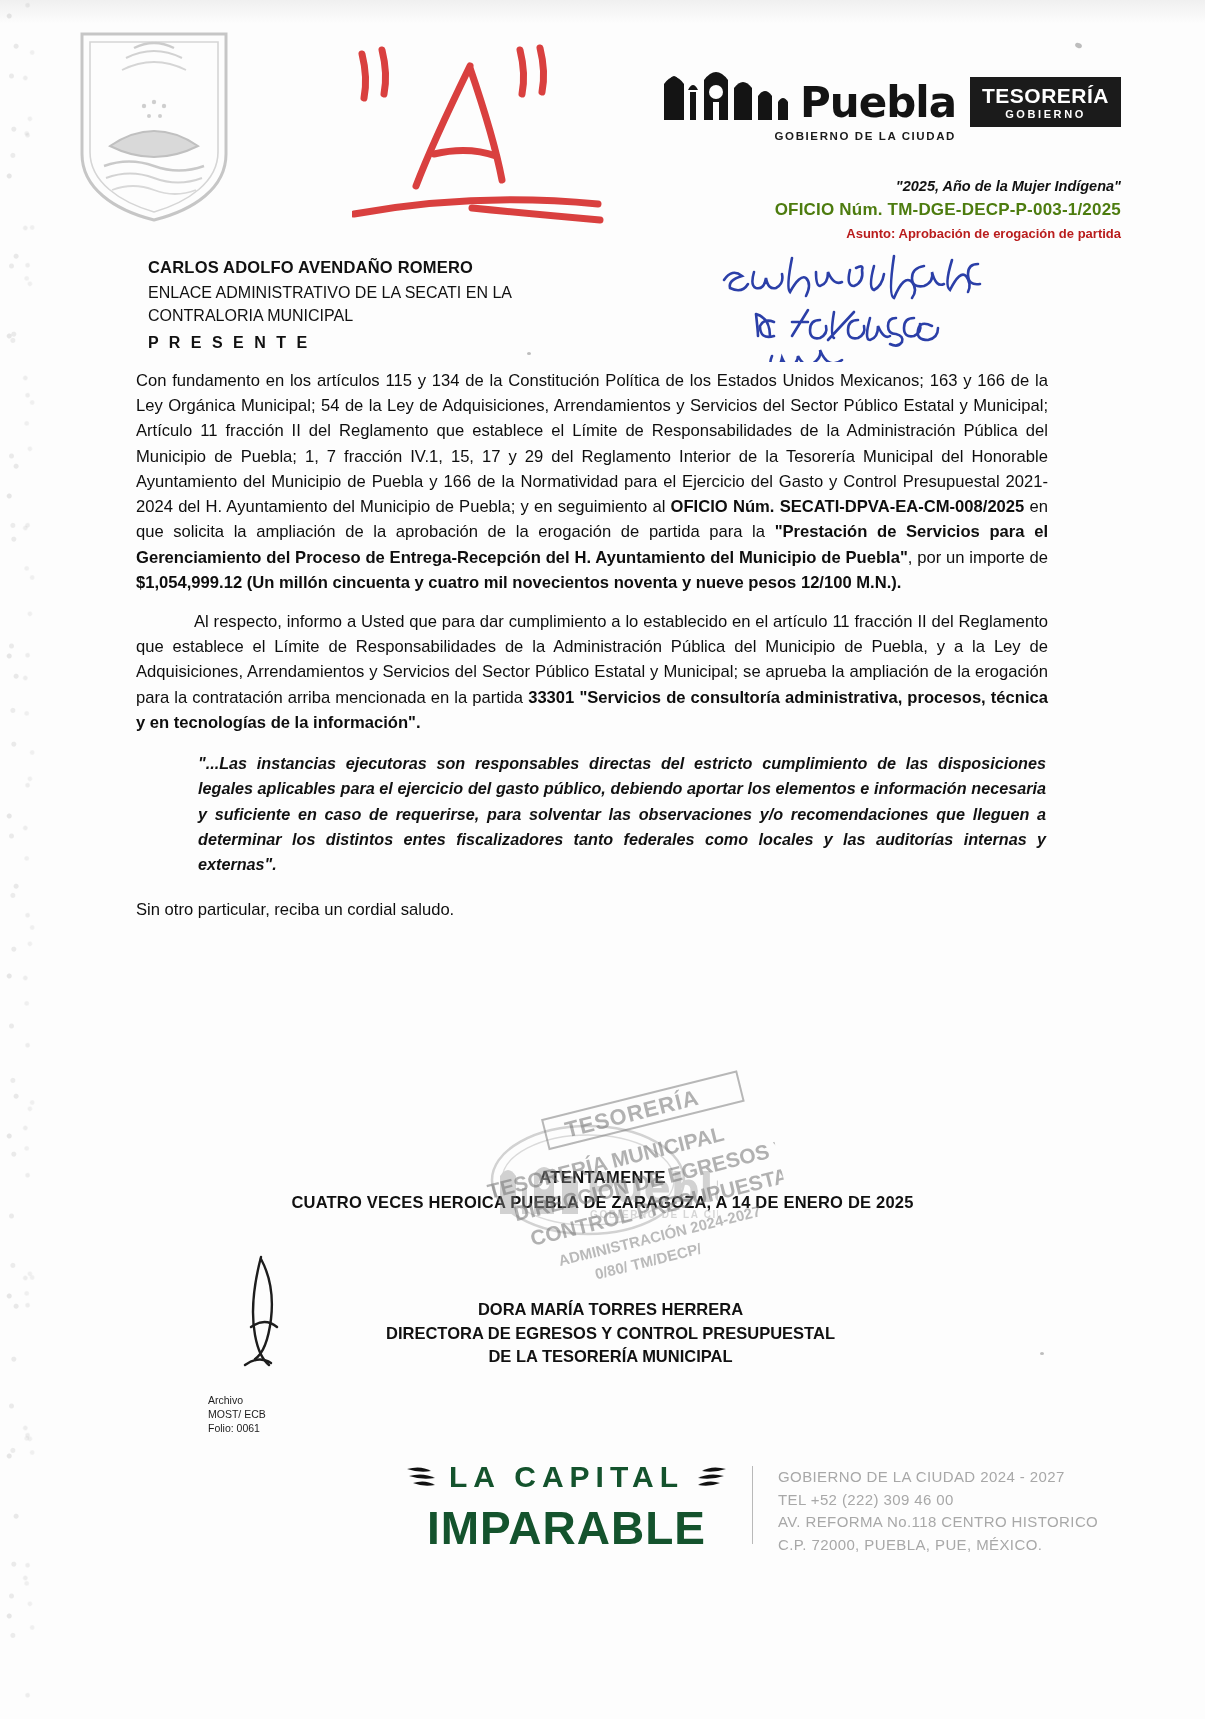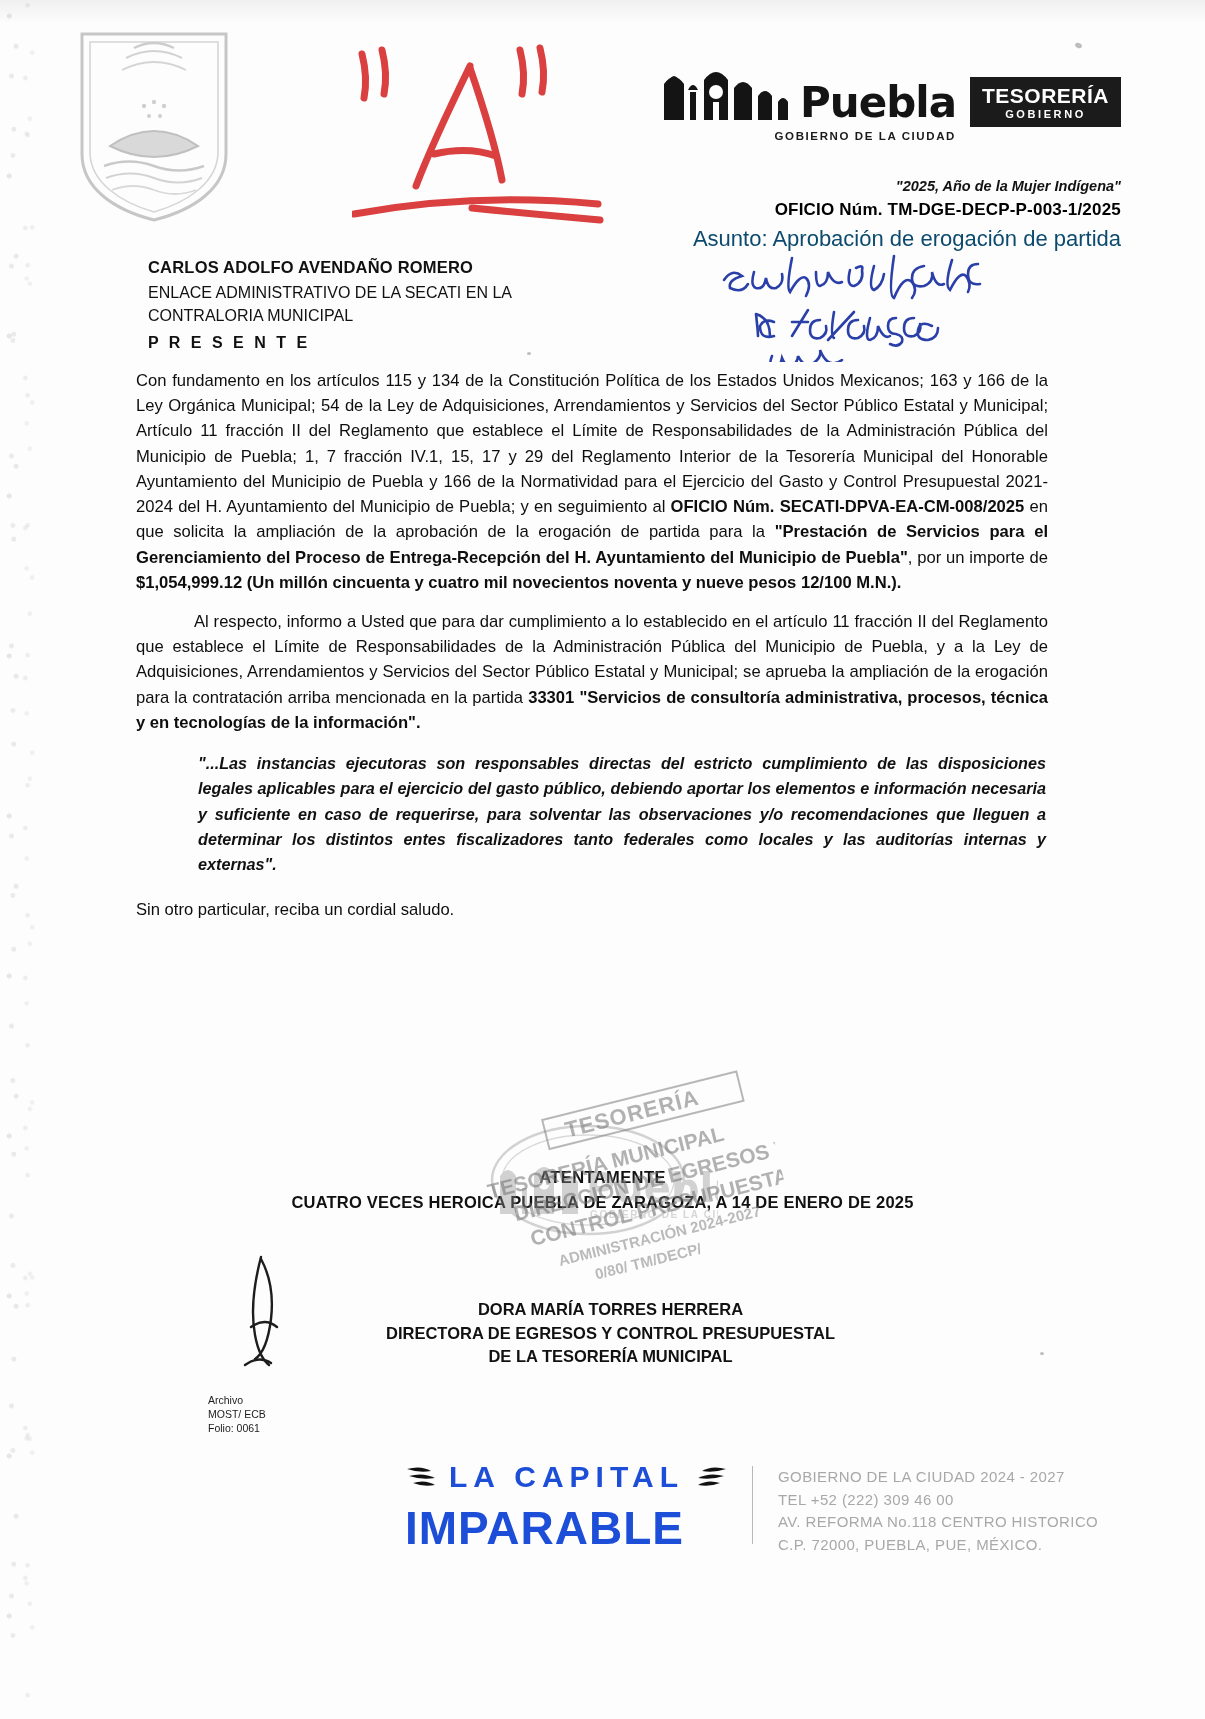--- a/index.html
+++ b/index.html
@@ -128,27 +128,27 @@
     font-style: italic;
     font-weight: bold;
     font-size: 14.5px;
     color: #121212;
     margin-bottom: 6px;
   }
   .hdr-oficio {
     font-weight: bold;
     font-size: 17px;
     letter-spacing: .2px;
-    color: #000000;
+    color: #4d7c0f;
     margin-bottom: 6px;
   }
   .hdr-asunto {
-    font-weight: normal;
-    font-size: 22px;
-    color: #0c4a6e;
+    font-weight: bold;
+    font-size: 13px;
+    color: #b91c1c;
   }
 
   
   .addr {
     position: absolute;
     left: 148px; top: 258px;
     width: 520px;
   }
   .addr-name {
     font-weight: bold;
@@ -234,21 +234,22 @@
     left: 208px; top: 1393px;
     font-size: 10.5px;
     line-height: 1.35;
     color: #1c1c1c;
   }
 
   
   .footer-slogan {
     position: absolute;
     left: 405px; top: 1462px;
-    color: #1d4ed8;
+    text-align: center;
+    color: #14532d;
   }
   .fs-1 {
     font-size: 30px;
     font-weight: bold;
     letter-spacing: 6px;
     line-height: 1;
   }
   .fs-2 {
     font-size: 46px;
     font-weight: bold;

